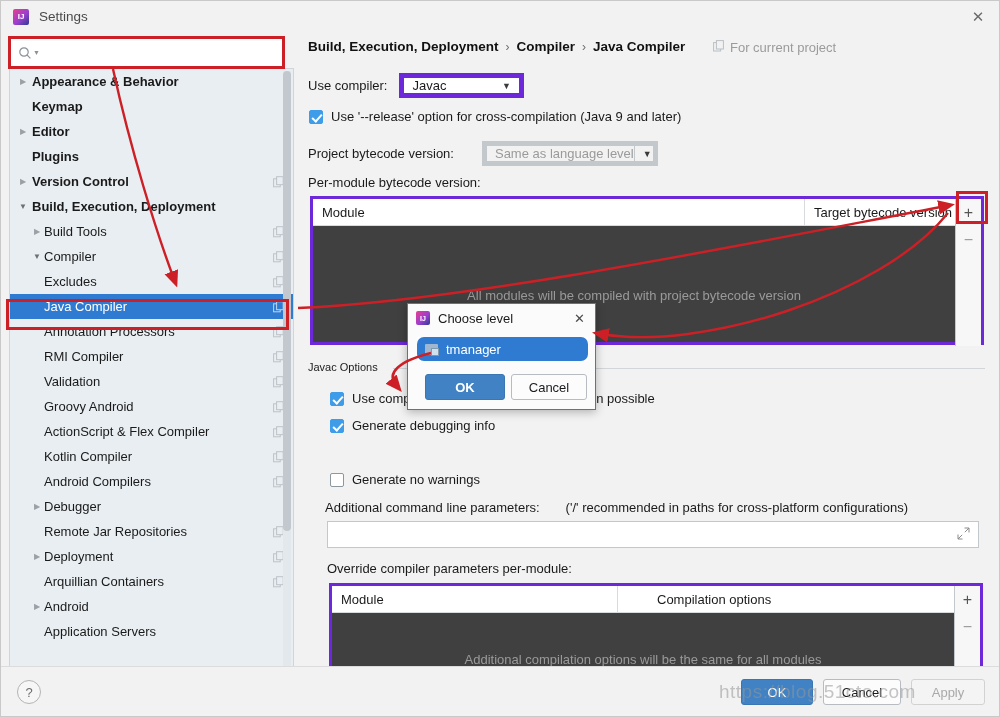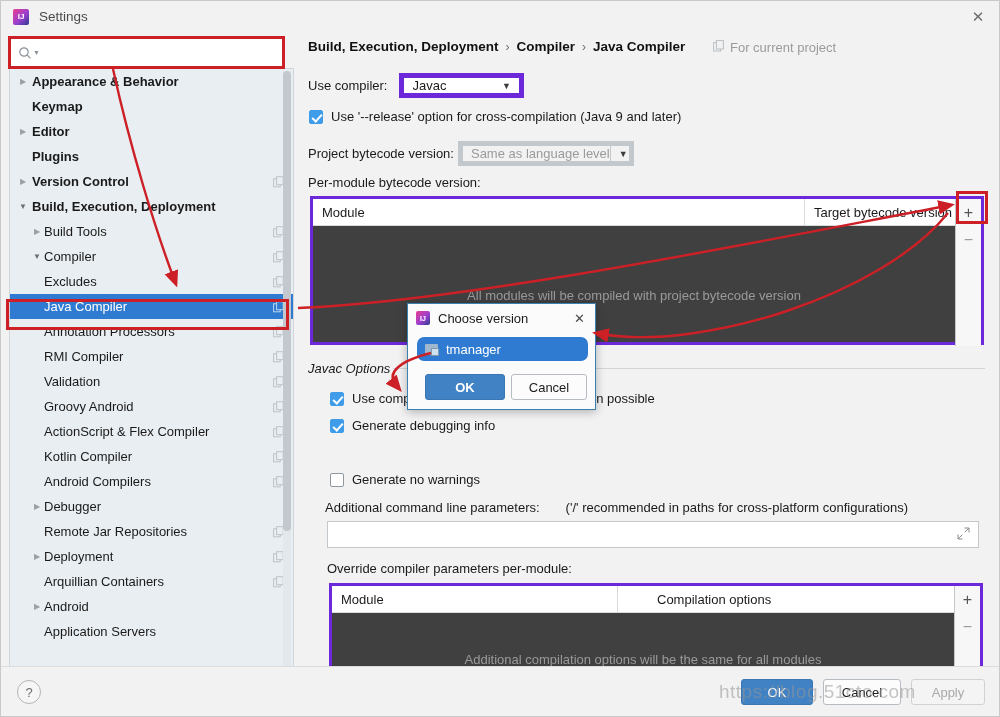--- a/index.html
+++ b/index.html
@@ -175,22 +175,21 @@
     height: 27px; display: flex; align-items: center; justify-content: center;
     font-size: 16px; color: #555; cursor: pointer;
   }
   .tbl-btn.minus { color: #9a9a9a; }
 
   
   .group-sep {
     position: absolute; height: 1px; background: #d2d6d9;
   }
   .group-title {
-    position: absolute; font-size: 13px; color: #1a1a1a; background: #f2f2f2;
-    font-style: italic;
+    position: absolute; font-size: 11px; color: #1a1a1a; background: #f2f2f2;
   }
 
   
   .textfield {
     position: absolute; background: #fff; border: 1px solid #c3c8cc;
     display: flex; align-items: center;
   }
   .expand-icon {
     position: absolute; right: 8px; top: 50%; transform: translateY(-50%);
     color: #8a8a8a; font-size: 12px; cursor: pointer;
@@ -532,21 +531,21 @@
 
     <div class="row" style="left:8px; top:76px;">
       <label class="cb-row">
         <span id="cb-release" class="cbox checked"></span>
         <span class="lbl">Use '--release' option for cross-compilation (Java 9 and later)</span>
       </label>
     </div>
 
     <div class="row" style="left:7px; top:108px;">
       <span class="lbl">Project bytecode version:</span>
-      <div class="combo disabled split" style="width:176px; margin-left:4px;">
+      <div class="combo disabled split" style="width:176px; margin-left:28px;">
         <span class="val">Same as language level</span>
         <span class="caret">▼</span>
       </div>
     </div>
 
     <div class="row" style="left:7px; top:142px;">
       <span class="lbl">Per-module bytecode version:</span>
     </div>
 
     <div class="tbl" style="left:9px; top:163px; width:674px; height:149px;">
@@ -610,21 +609,21 @@
         <div class="tbl-btn">+</div>
         <div class="tbl-btn minus">−</div>
       </div>
     </div>
 
   </div>
 
   <div id="choose-dialog">
     <div id="choose-title">
       <span class="ij"></span>
-      <span class="t">Choose version</span>
+      <span class="t">Choose level</span>
       <span class="x">✕</span>
     </div>
     <div id="module-list">
       <div id="module-row">
         <span class="mod-icon"></span>
         <span>tmanager</span>
       </div>
     </div>
     <div id="choose-ok">OK</div>
     <div id="choose-cancel">Cancel</div>

